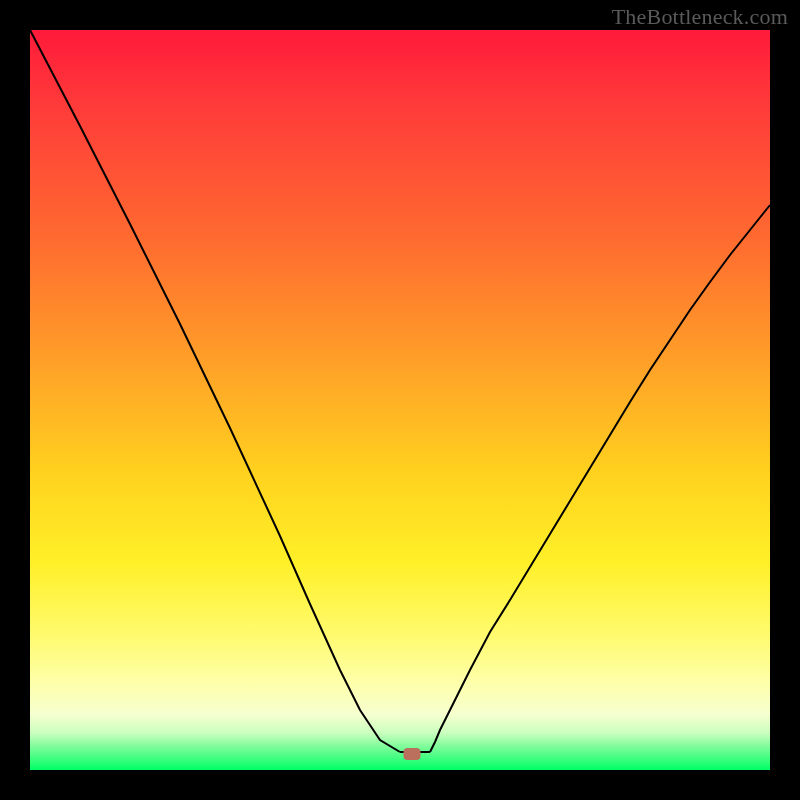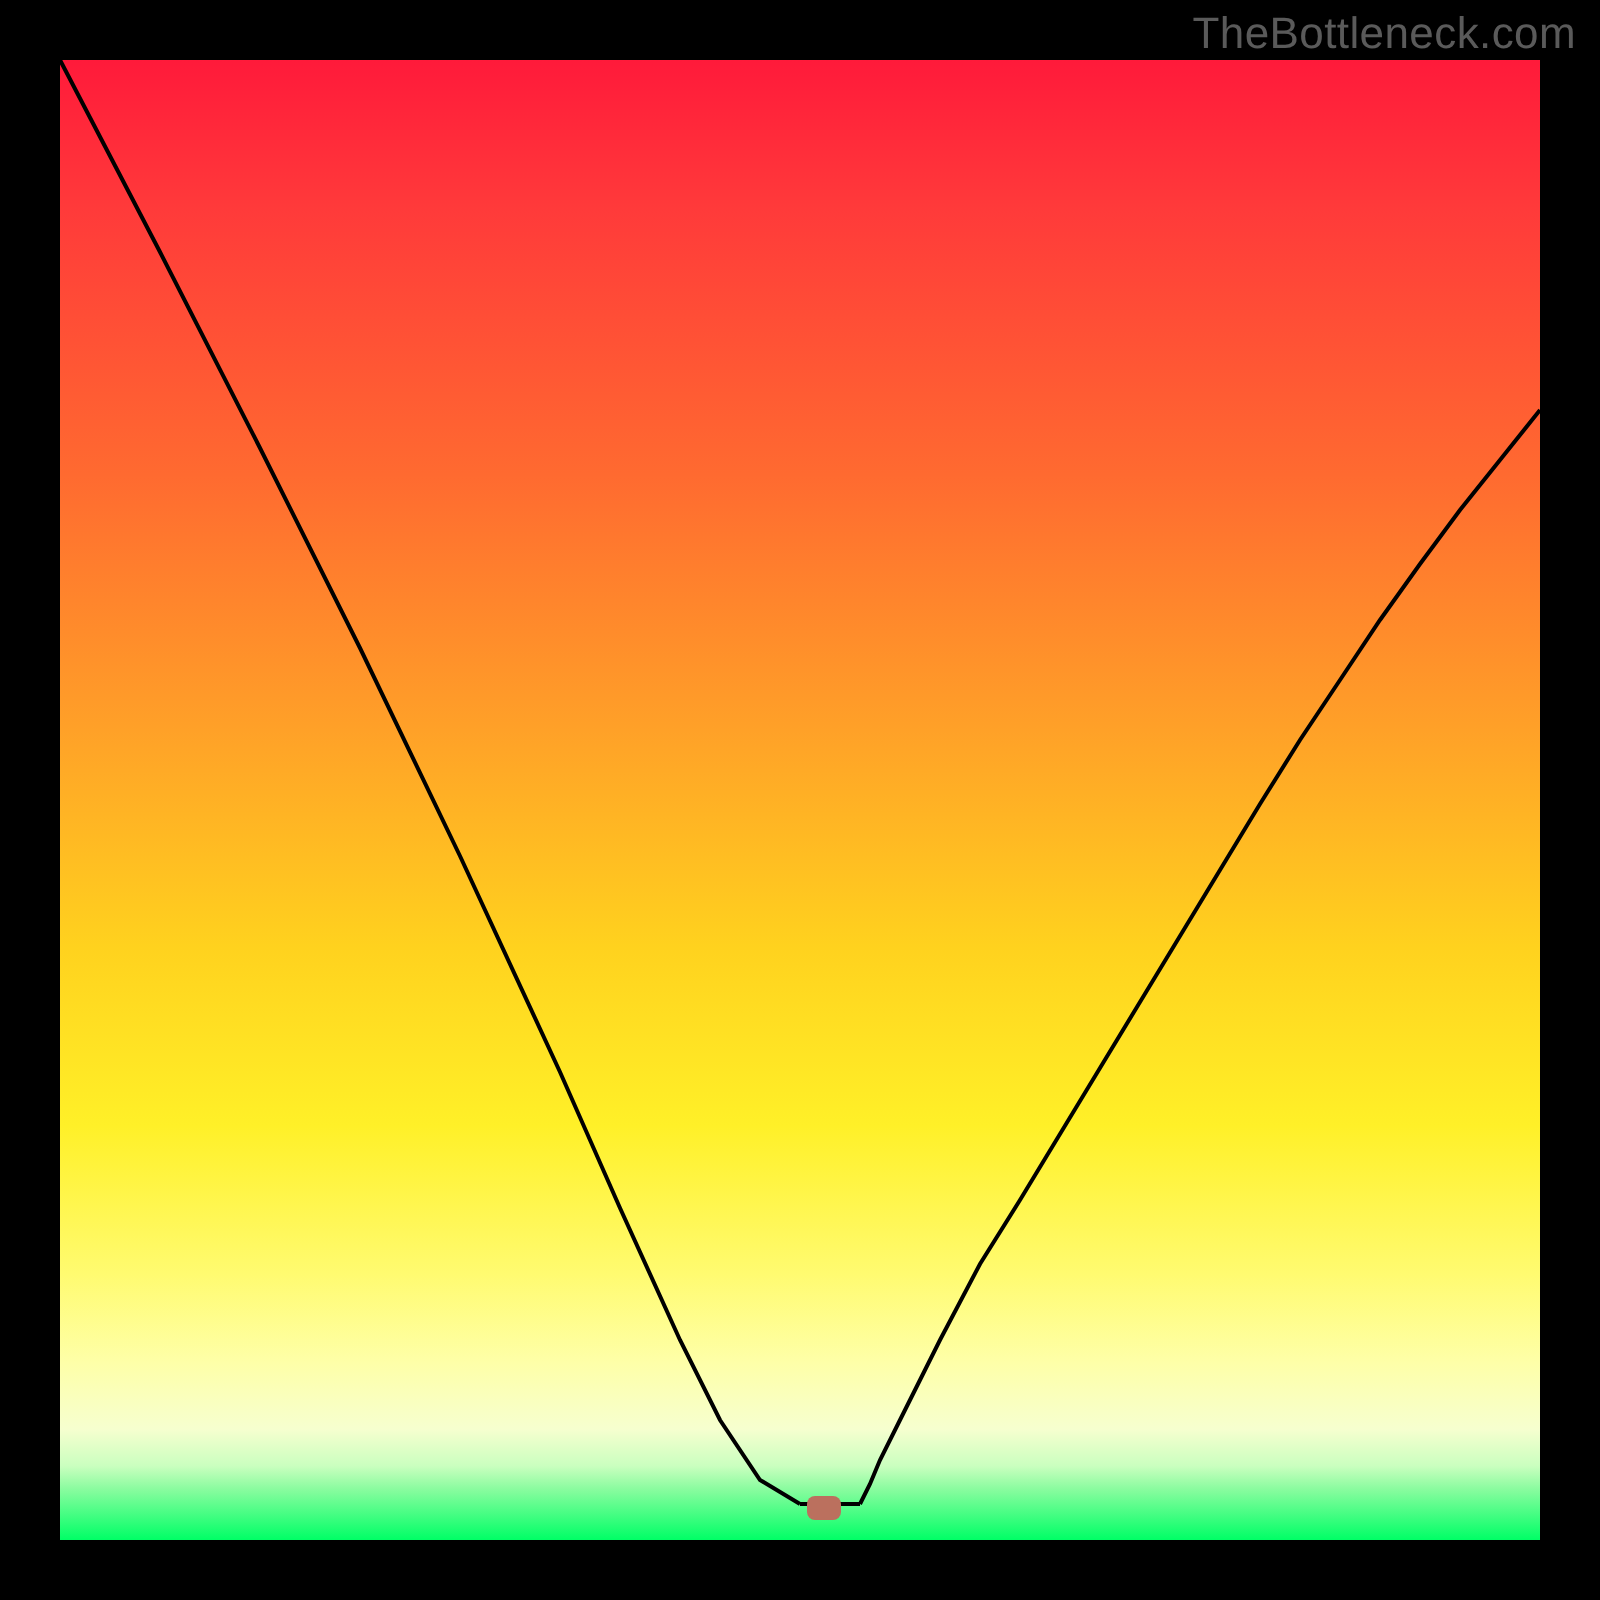--- a/index.html
+++ b/index.html
@@ -13,20 +13,21 @@
   }
   .attribution {
     position: absolute;
     top: 4px;
     right: 12px;
     color: #5a5a5a;
     font-size: 22px;
     font-weight: 500;
     letter-spacing: 0.2px;
     z-index: 5;
+    font-family: Liberation Serif, serif;
   }
   .plot-wrap {
     position: absolute;
     left: 30px;
     top: 30px;
     width: 740px;
     height: 740px;
   }
   .gradient-bg {
     position: absolute;

